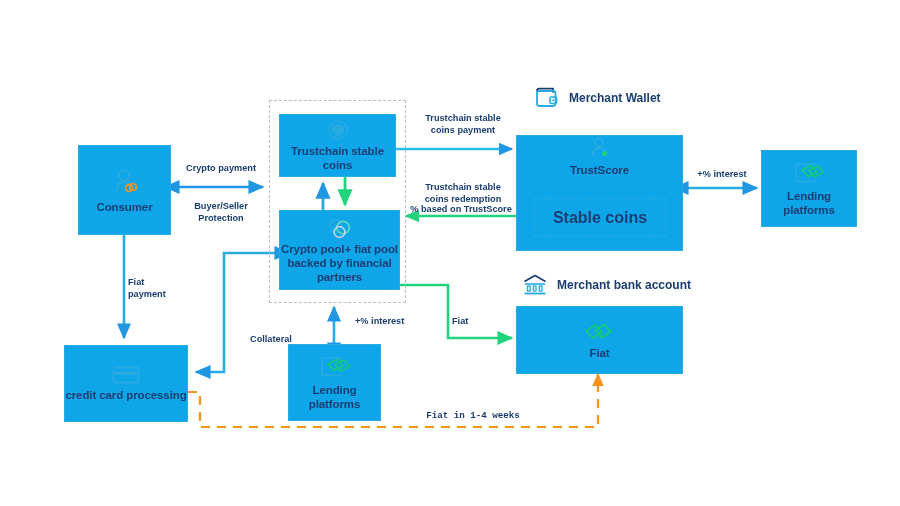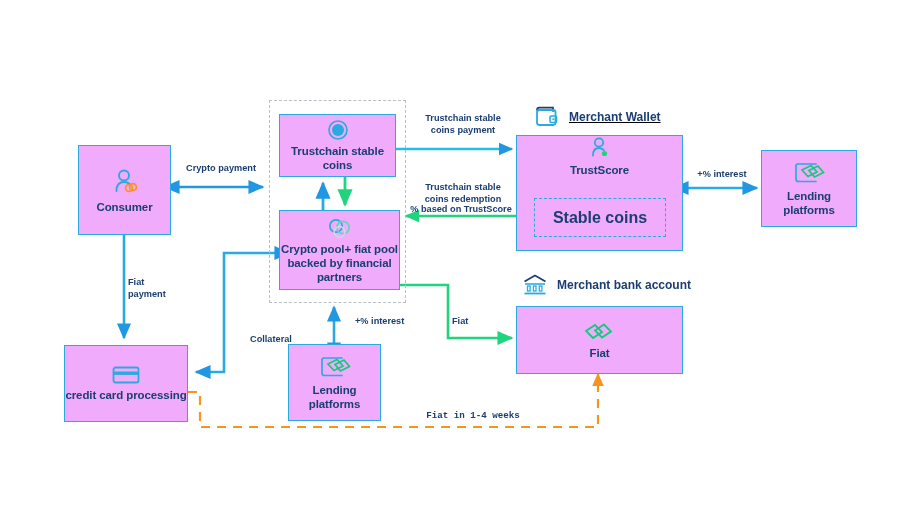--- a/index.html
+++ b/index.html
@@ -1,21 +1,21 @@
 <!DOCTYPE html>
 <html><head>
 <meta charset="utf-8">
 <style>
   html,body{margin:0;padding:0;background:#ffffff;}
   body{width:900px;height:506px;position:relative;overflow:hidden;
        font-family:"Liberation Sans","DejaVu Sans",sans-serif;}
   #stage{position:absolute;left:0;top:0;width:900px;height:506px;}
   svg.layer{position:absolute;left:0;top:0;width:900px;height:506px;}
   .node{position:absolute;box-sizing:border-box;border:1.6px solid #29ABE2;
-        background:#f0abfc;display:flex;flex-direction:column;
+        background:#0ea5e9;display:flex;flex-direction:column;
         align-items:center;justify-content:center;}
   .node .lbl{color:#1B3E72;font-weight:bold;font-size:11.5px;line-height:14px;
              text-align:center;letter-spacing:-0.1px;}
   .node .ico{margin-bottom:3px;line-height:0;}
   .hdr{position:absolute;display:flex;align-items:center;gap:8px;}
   .hdr .t{color:#1B3E72;font-weight:bold;font-size:12px;white-space:nowrap;}
   .elbl{position:absolute;color:#1B3E72;font-weight:bold;font-size:9.2px;
         line-height:11.5px;text-align:center;white-space:pre-line;}
   .subbox{position:absolute;box-sizing:border-box;border:1.8px dashed #29ABE2;
           display:flex;align-items:center;justify-content:center;}
@@ -184,21 +184,21 @@
         <path d="M6,4 L24,4 M4,6 L4,19 C4,20.5 5,21.5 6.5,21.5 L24,21.5" fill="none" stroke="#29ABE2" stroke-width="1.7" stroke-linecap="round"></path>
         <path d="M6,4 C4.8,4 4,4.9 4,6" fill="none" stroke="#29ABE2" stroke-width="1.7"></path>
         <path d="M10,10 L19,5.5 L25,12 L16,16.5 z" fill="none" stroke="#13CB7B" stroke-width="1.7"></path>
         <path d="M17,10.5 L26,6 L31.5,12.5 L22.5,17 z" fill="none" stroke="#13CB7B" stroke-width="1.7"></path>
       </svg>
     </span>
     <span class="lbl">Lending
 platforms</span>
   </div>
 
-  <div class="hdr" style="left:533px;top:104px;text-decoration:underline;">
+  <div class="hdr" style="left:533px;top:85px;">
     <span style="line-height:0;">
       <svg width="28" height="26" viewBox="0 0 28 26">
         <path d="M4,6 C4,4.6 5,3.6 6.4,3.6 L20,3.6 L20,7" fill="none" stroke="#1B3E72" stroke-width="1.7" stroke-linecap="round"></path>
         <rect x="4" y="6" width="18.5" height="15" rx="2.4" fill="none" stroke="#29ABE2" stroke-width="1.8"></rect>
         <rect x="17" y="12" width="6.5" height="6.5" rx="1.2" fill="none" stroke="#29ABE2" stroke-width="1.6"></rect>
         <rect x="19.4" y="14.4" width="1.8" height="1.8" fill="#29ABE2"></rect>
       </svg>
     </span>
     <span class="t">Merchant Wallet</span>
   </div>
@@ -212,20 +212,22 @@
         <rect x="12.4" y="13" width="2.6" height="5" fill="none" stroke="#29ABE2" stroke-width="1.3"></rect>
         <rect x="18.3" y="13" width="2.6" height="5" fill="none" stroke="#29ABE2" stroke-width="1.3"></rect>
         <line x1="3.5" y1="20.5" x2="24.5" y2="20.5" stroke="#29ABE2" stroke-width="1.8"></line>
       </svg>
     </span>
     <span class="t">Merchant bank account</span>
   </div>
 
   <div class="elbl" style="left:175px;top:163px;width:92px;">Crypto payment</div>
 
+  <div class="elbl" style="left:178px;top:201px;width:86px;">Buyer/Seller
+Protection</div>
 
   <div class="elbl" style="left:128px;top:277px;width:60px;text-align:left;">Fiat
 payment</div>
 
   <div class="elbl" style="left:226px;top:334px;width:62px;text-align:left;margin-left:24px;">Collateral</div>
 
   <div class="elbl" style="left:355px;top:316px;width:62px;text-align:left;">+% interest</div>
 
   <div class="elbl" style="left:408px;top:113px;width:110px;">Trustchain stable
 coins payment</div>

